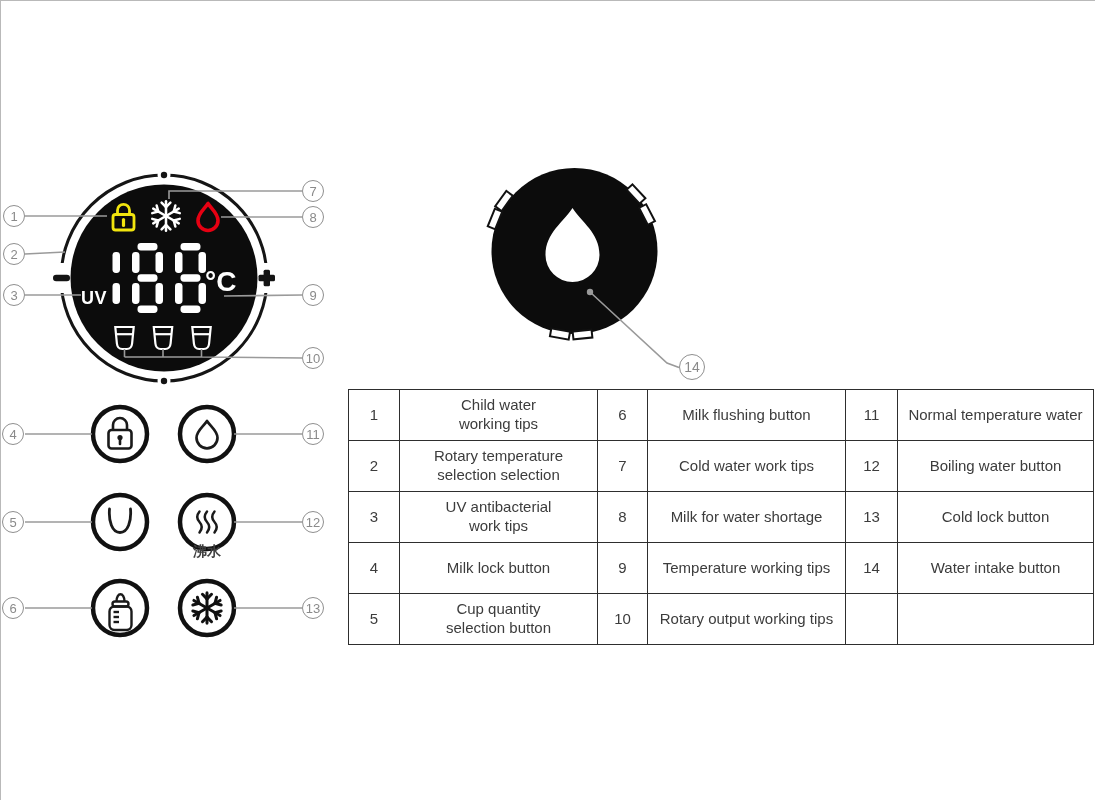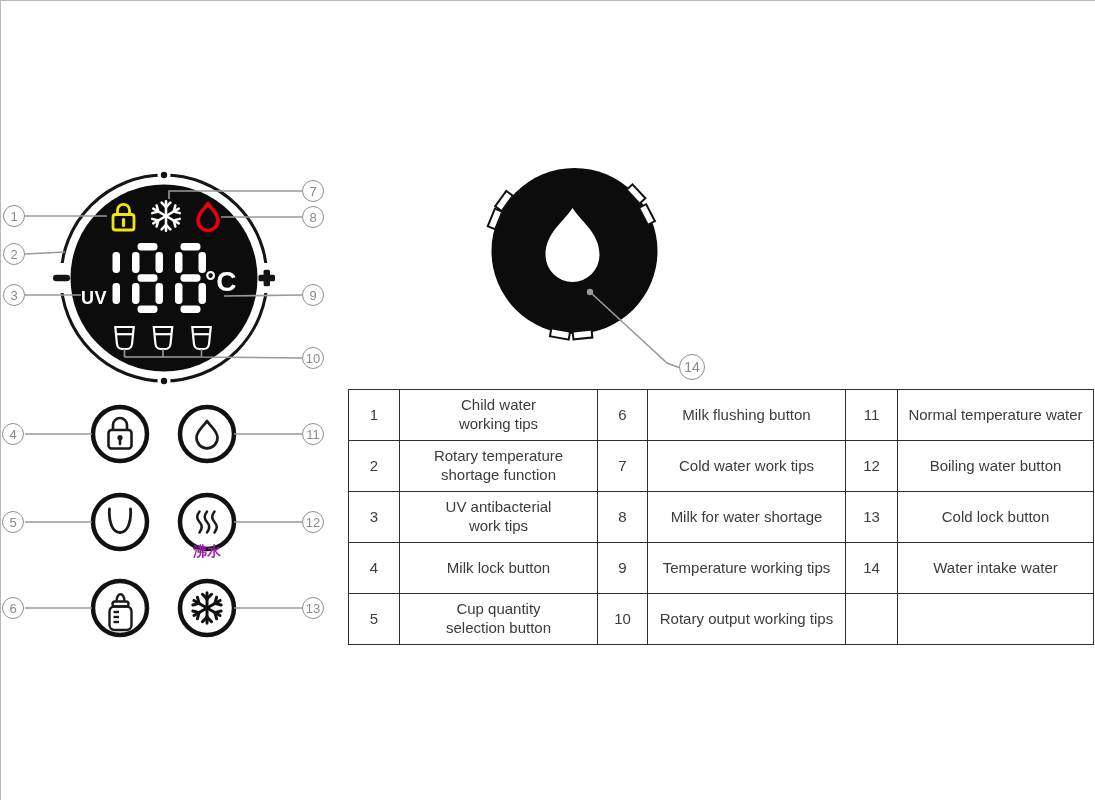--- a/index.html
+++ b/index.html
@@ -9,21 +9,21 @@
     border-top:1px solid #b9b9b9;border-left:1px solid #b9b9b9;box-sizing:border-box;
   }
   svg.gfx{position:absolute;left:0;top:0;}
   .callout{
     position:absolute;width:22px;height:22px;border:1.8px solid #8f8f8f;border-radius:50%;
     color:#8a8a8a;font-size:13px;display:flex;align-items:center;justify-content:center;
     background:#fff;box-sizing:border-box;line-height:1;
   }
   .callout.big{width:26px;height:26px;font-size:14px;}
   .cn-label{
-    position:absolute;font-size:14px;font-weight:bold;color:#a21caf;
+    position:absolute;font-size:14px;font-weight:bold;color:#404040;
     transform:translate(-50%,0);white-space:nowrap;
   }
   table.legend{
     position:absolute;left:347px;top:388px;border-collapse:collapse;table-layout:fixed;
     font-size:15px;color:#3c3c3c;
   }
   table.legend td{
     border:1px solid #2e2e2e;text-align:center;vertical-align:middle;
     height:50px;padding:0 2px;white-space:pre-line;line-height:1.25;
   }
@@ -243,42 +243,42 @@
         <td>Child water
 working tips</td>
         <td>6</td>
         <td>Milk flushing button</td>
         <td>11</td>
         <td>Normal temperature water</td>
       </tr>
       <tr>
         <td>2</td>
         <td>Rotary temperature
-shortage function</td>
+selection selection</td>
         <td>7</td>
         <td>Cold water work tips</td>
         <td>12</td>
         <td>Boiling water button</td>
       </tr>
       <tr>
         <td>3</td>
         <td>UV antibacterial
 work tips</td>
         <td>8</td>
         <td>Milk for water shortage</td>
         <td>13</td>
         <td>Cold lock button</td>
       </tr>
       <tr>
         <td>4</td>
         <td>Milk lock button</td>
         <td>9</td>
         <td>Temperature working tips</td>
         <td>14</td>
-        <td>Water intake water</td>
+        <td>Water intake button</td>
       </tr>
       <tr>
         <td>5</td>
         <td>Cup quantity
 selection button</td>
         <td>10</td>
         <td>Rotary output working tips</td>
         <td></td>
         <td></td>
       </tr>

